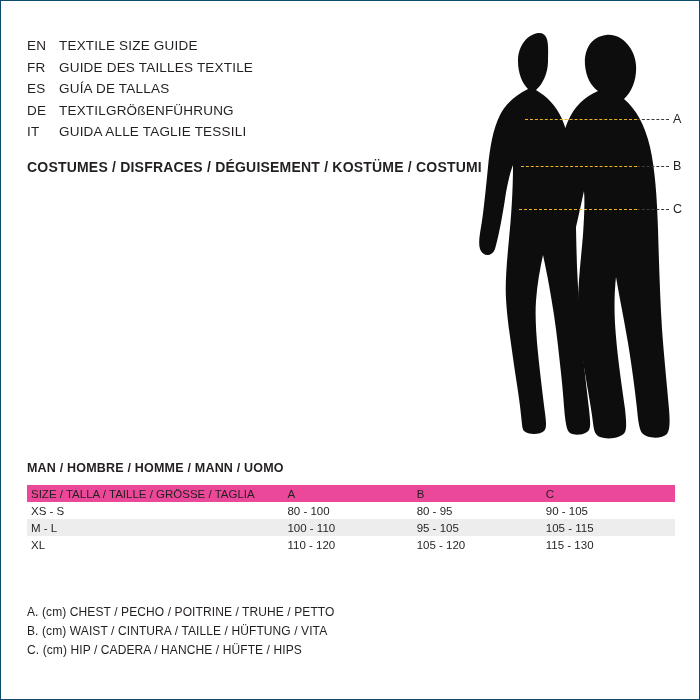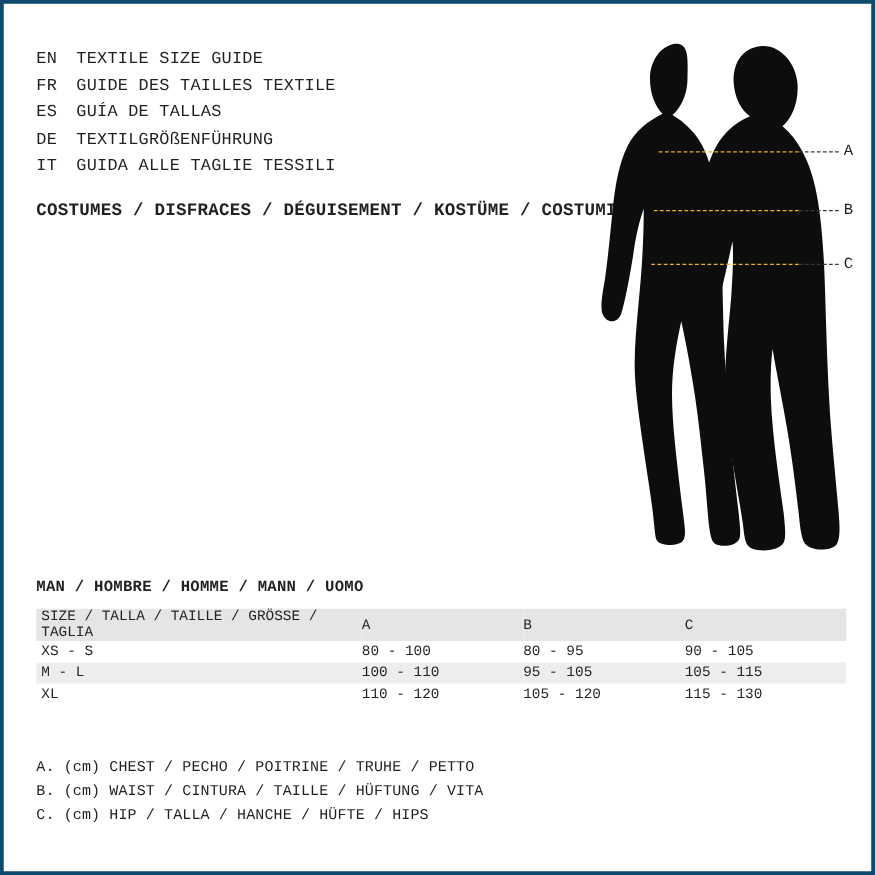--- a/index.html
+++ b/index.html
@@ -11,23 +11,22 @@
     width: 700px;
     height: 700px;
     font-family: "Liberation Sans", sans-serif;
     color: #231f20;
     position: relative;
     overflow: hidden;
   }
   .page {
     position: absolute;
     inset: 0;
-    border: 3px solid #0c4a6e;
+    border: 1px solid #0c4a6e;
     box-sizing: border-box;
-    font-family: Liberation Mono, monospace;
   }
 
   
   .lang-list {
     position: absolute;
     left: 26px;
     top: 34px;
     width: 430px;
   }
   .lang-row {
@@ -101,21 +100,21 @@
   }
   table.size-table th,
   table.size-table td {
     padding: 0;
     height: 17px;
     font-weight: normal;
     text-align: left;
     vertical-align: middle;
   }
   table.size-table thead th {
-    background: #e5e5e5;
+    background: #ec4899;
     font-size: 11.5px;
   }
   table.size-table thead th.col-label {
     padding-left: 4px;
   }
   table.size-table tbody tr:nth-child(odd) td {
     background: #ffffff;
   }
   table.size-table tbody tr:nth-child(even) td {
     background: #ededed;
@@ -278,16 +277,16 @@
         <td class="c-a">110 - 120</td>
         <td class="c-b">105 - 120</td>
         <td class="c-c">115 - 130</td>
       </tr>
     </tbody>
   </table>
 
   <div class="notes">
     <div>A. (cm) CHEST / PECHO / POITRINE / TRUHE / PETTO</div>
     <div>B. (cm) WAIST / CINTURA / TAILLE / HÜFTUNG / VITA</div>
-    <div>C. (cm) HIP / TALLA / HANCHE / HÜFTE / HIPS</div>
+    <div>C. (cm) HIP / CADERA / HANCHE / HÜFTE / HIPS</div>
   </div>
 
 </div>
 
 </body></html>

